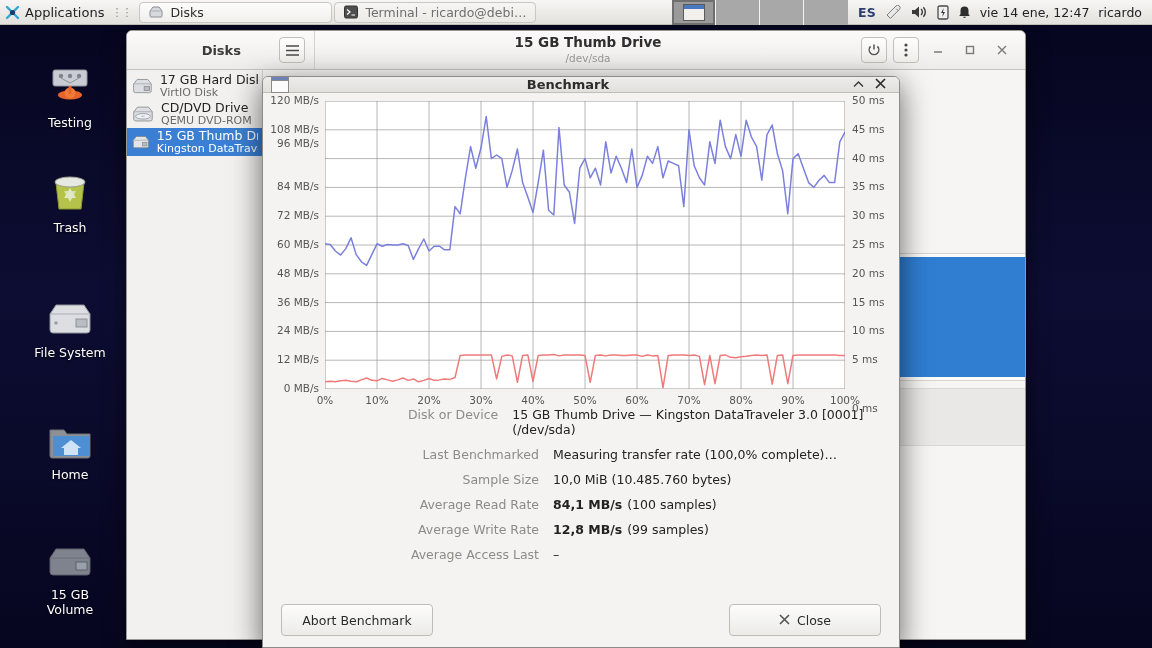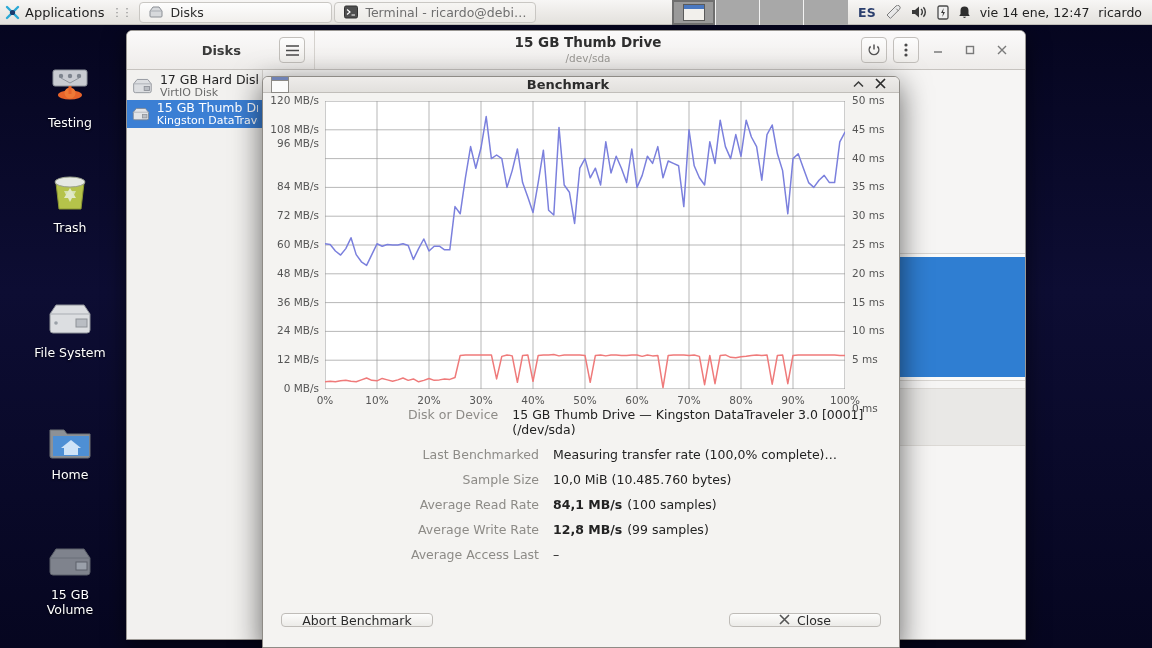--- a/index.html
+++ b/index.html
@@ -173,21 +173,21 @@
   .dlabel { width: 290px; text-align: right; padding-right: 14px; font-size: 12.5px; color: #8d8b87; }
   .dval { font-size: 12.5px; color: #222; }
   .dval.bold { font-weight: bold; }
 
   .btnrow {
     position: absolute; left: 0; right: 0; bottom: 10px; height: 34px;
     display: flex; align-items: center; justify-content: space-between;
     padding: 0 18px;
   }
   .btn {
-    height: 14px; min-width: 152px; padding: 0 16px;
+    height: 32px; min-width: 152px; padding: 0 16px;
     border: 1px solid #bfbcb8; border-radius: 4px;
     background: linear-gradient(180deg,#fcfcfb 0%, #ecebe8 100%);
     font-size: 12.5px; color: #2b2b2b;
     display: flex; align-items: center; justify-content: center; gap: 7px;
   }
 </style>
 </head>
 <body>
 
 <div id="desktop"></div>
@@ -309,20 +309,32 @@
             <path d="M3 7 L7 2 H19 L23 7 V15 a2 2 0 0 1 -2 2 H5 a2 2 0 0 1 -2 -2 Z" fill="#dcdee1" stroke="#8e9298"></path>
             <path d="M3 7 H23" stroke="#a9adb3"></path>
             <rect x="15" y="10" width="6" height="4.5" fill="#b9bdc3" stroke="#8e9298"></rect>
           </svg>
         <span class="txt">
           <span class="n1">17 GB Hard Disk</span>
           <span class="n2">VirtIO Disk</span>
         </span>
       </div>
 
+      <div class="dev">
+        <svg width="24" height="19" viewBox="0 0 26 20">
+            <path d="M3 7 L7 2 H19 L23 7 V15 a2 2 0 0 1 -2 2 H5 a2 2 0 0 1 -2 -2 Z" fill="#dcdee1" stroke="#8e9298"></path>
+            <path d="M3 7 H23" stroke="#a9adb3"></path>
+            <ellipse cx="13" cy="12" rx="8" ry="3" fill="#eef0f2" stroke="#9aa0a7"></ellipse>
+            <ellipse cx="13" cy="12" rx="2" ry="1" fill="#c5c9ce"></ellipse>
+          </svg>
+        <span class="txt">
+          <span class="n1">CD/DVD Drive</span>
+          <span class="n2">QEMU DVD-ROM</span>
+        </span>
+      </div>
 
       <div class="dev sel">
         <svg width="24" height="19" viewBox="0 0 26 20">
             <path d="M3 7 L7 2 H19 L23 7 V15 a2 2 0 0 1 -2 2 H5 a2 2 0 0 1 -2 -2 Z" fill="#e2e4e7" stroke="#7e8288"></path>
             <path d="M3 7 H23" stroke="#a9adb3"></path>
             <rect x="15" y="10" width="6" height="4.5" fill="#b9bdc3" stroke="#8e9298"></rect>
           </svg>
         <span class="txt">
           <span class="n1">15 GB Thumb Drive</span>
           <span class="n2">Kingston DataTraveler</span>

